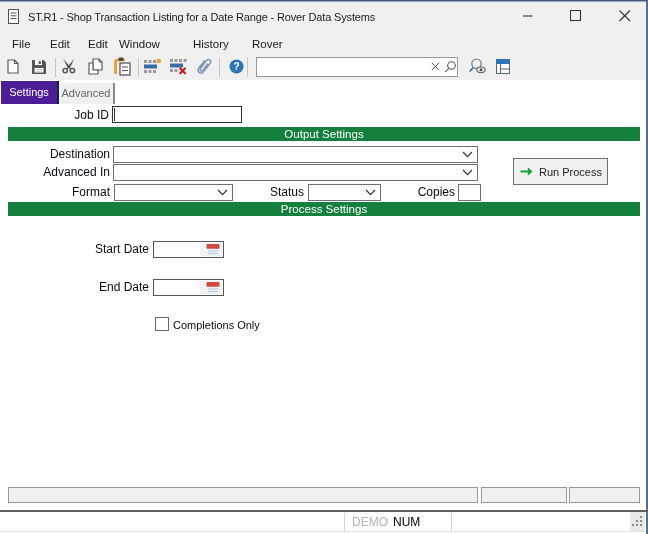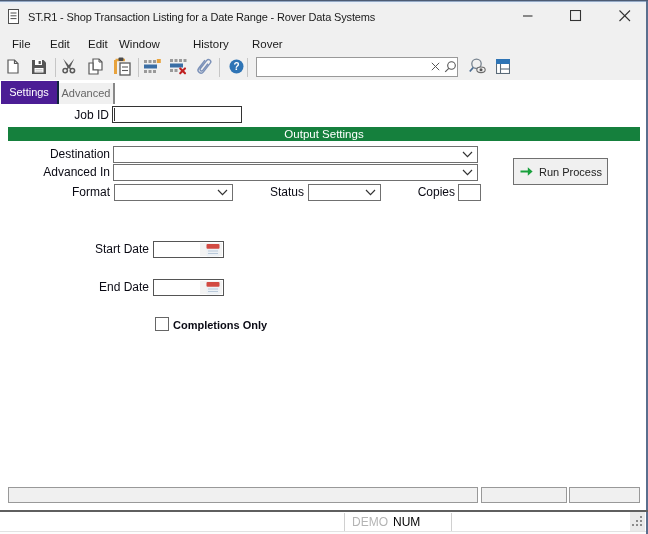--- a/index.html
+++ b/index.html
@@ -193,20 +193,21 @@
   <div class="lbl" style="right:193px;top:184px;">Copies</div>
   <div class="txt" style="left:458px;top:184px;width:23px;height:17px;"></div>
 
   <div class="abs" style="left:513px;top:158px;width:95px;height:27px;background:#f0f0f0;border:1px solid #707070;"></div>
   <svg class="abs" style="left:520px;top:165px;" width="14" height="13" viewBox="0 0 14 13">
     <line x1="0.5" y1="6.5" x2="9" y2="6.5" stroke="#18a03c" stroke-width="2"></line>
     <path d="M7.8 2.2 L12.6 6.5 L7.8 10.8 Z" fill="#18a03c"></path>
   </svg>
   <div class="abs" style="left:539px;top:164px;height:16px;line-height:16px;font-size:11px;color:#222;">Run Process</div>
 
+  <div class="barhdr" style="top:202px;">Process Settings</div>
 
   <div class="lbl" style="right:499px;top:241px;">Start Date</div>
   <div class="txt" style="left:153px;top:241px;width:71px;height:17px;border-color:#555;">
     <div style="position:absolute;right:1px;top:1px;width:22px;height:13px;background:#f3f3f3;"></div>
     <svg style="position:absolute;right:3px;top:1px;" width="14" height="14" viewBox="0 0 14 14">
       <rect x="0.5" y="1" width="13" height="12.5" rx="1" fill="#edf1f5"></rect>
       <rect x="0.5" y="1" width="13" height="4.8" rx="1" fill="#d24a42"></rect>
       <line x1="2" y1="8" x2="12" y2="8" stroke="#b9c9da" stroke-width="1"></line>
       <line x1="2" y1="10.5" x2="12" y2="10.5" stroke="#b9c9da" stroke-width="1"></line>
     </svg>
@@ -216,21 +217,21 @@
     <div style="position:absolute;right:1px;top:1px;width:22px;height:13px;background:#f3f3f3;"></div>
     <svg style="position:absolute;right:3px;top:1px;" width="14" height="14" viewBox="0 0 14 14">
       <rect x="0.5" y="1" width="13" height="12.5" rx="1" fill="#edf1f5"></rect>
       <rect x="0.5" y="1" width="13" height="4.8" rx="1" fill="#d24a42"></rect>
       <line x1="2" y1="8" x2="12" y2="8" stroke="#b9c9da" stroke-width="1"></line>
       <line x1="2" y1="10.5" x2="12" y2="10.5" stroke="#b9c9da" stroke-width="1"></line>
     </svg>
   </div>
 
   <div class="abs" style="left:155px;top:317px;width:14px;height:14px;background:#fff;border:1px solid #666;"></div>
-  <div class="abs" style="left:173px;top:317px;height:16px;line-height:16px;font-size:11px;color:#0a0a14;font-weight:bold;">Completions Only</div>
+  <div class="abs" style="left:173px;top:317px;height:16px;line-height:16px;font-size:11px;color:#0a0a14;">Completions Only</div>
 
   <div class="abs" style="left:8px;top:487px;width:470px;height:16px;background:#f0f0f0;border:1px solid #999;"></div>
   <div class="abs" style="left:481px;top:487px;width:86px;height:16px;background:#f0f0f0;border:1px solid #999;"></div>
   <div class="abs" style="left:569px;top:487px;width:71px;height:16px;background:#f0f0f0;border:1px solid #999;"></div>
 
   <div class="abs" style="left:0;top:510px;width:648px;height:2px;background:#5f5f5f;"></div>
   <div class="abs" style="left:0;top:512px;width:646px;height:20px;background:#fff;"></div>
   <div class="abs" style="left:344px;top:513px;width:1px;height:18px;background:#d0d0d0;"></div>
   <div class="abs" style="left:352px;top:514px;height:17px;line-height:17px;font-size:12px;color:#b4b4b4;">DEMO</div>
   <div class="abs" style="left:393px;top:514px;height:17px;line-height:17px;font-size:12px;color:#000;">NUM</div>

